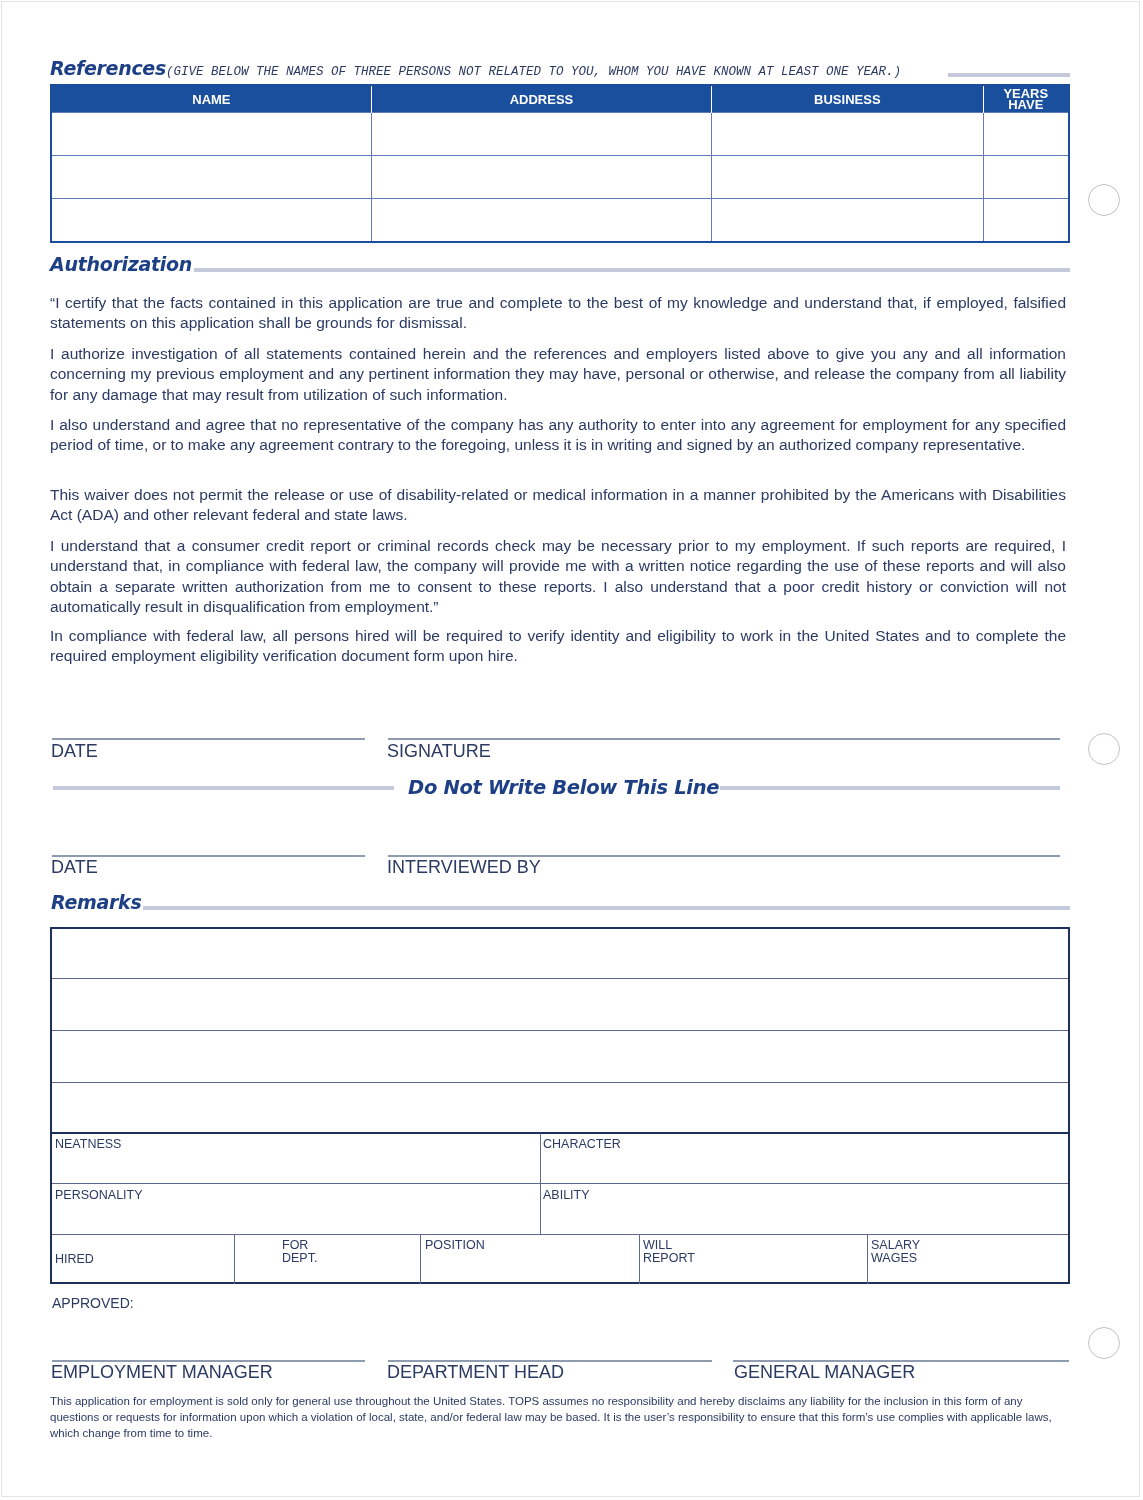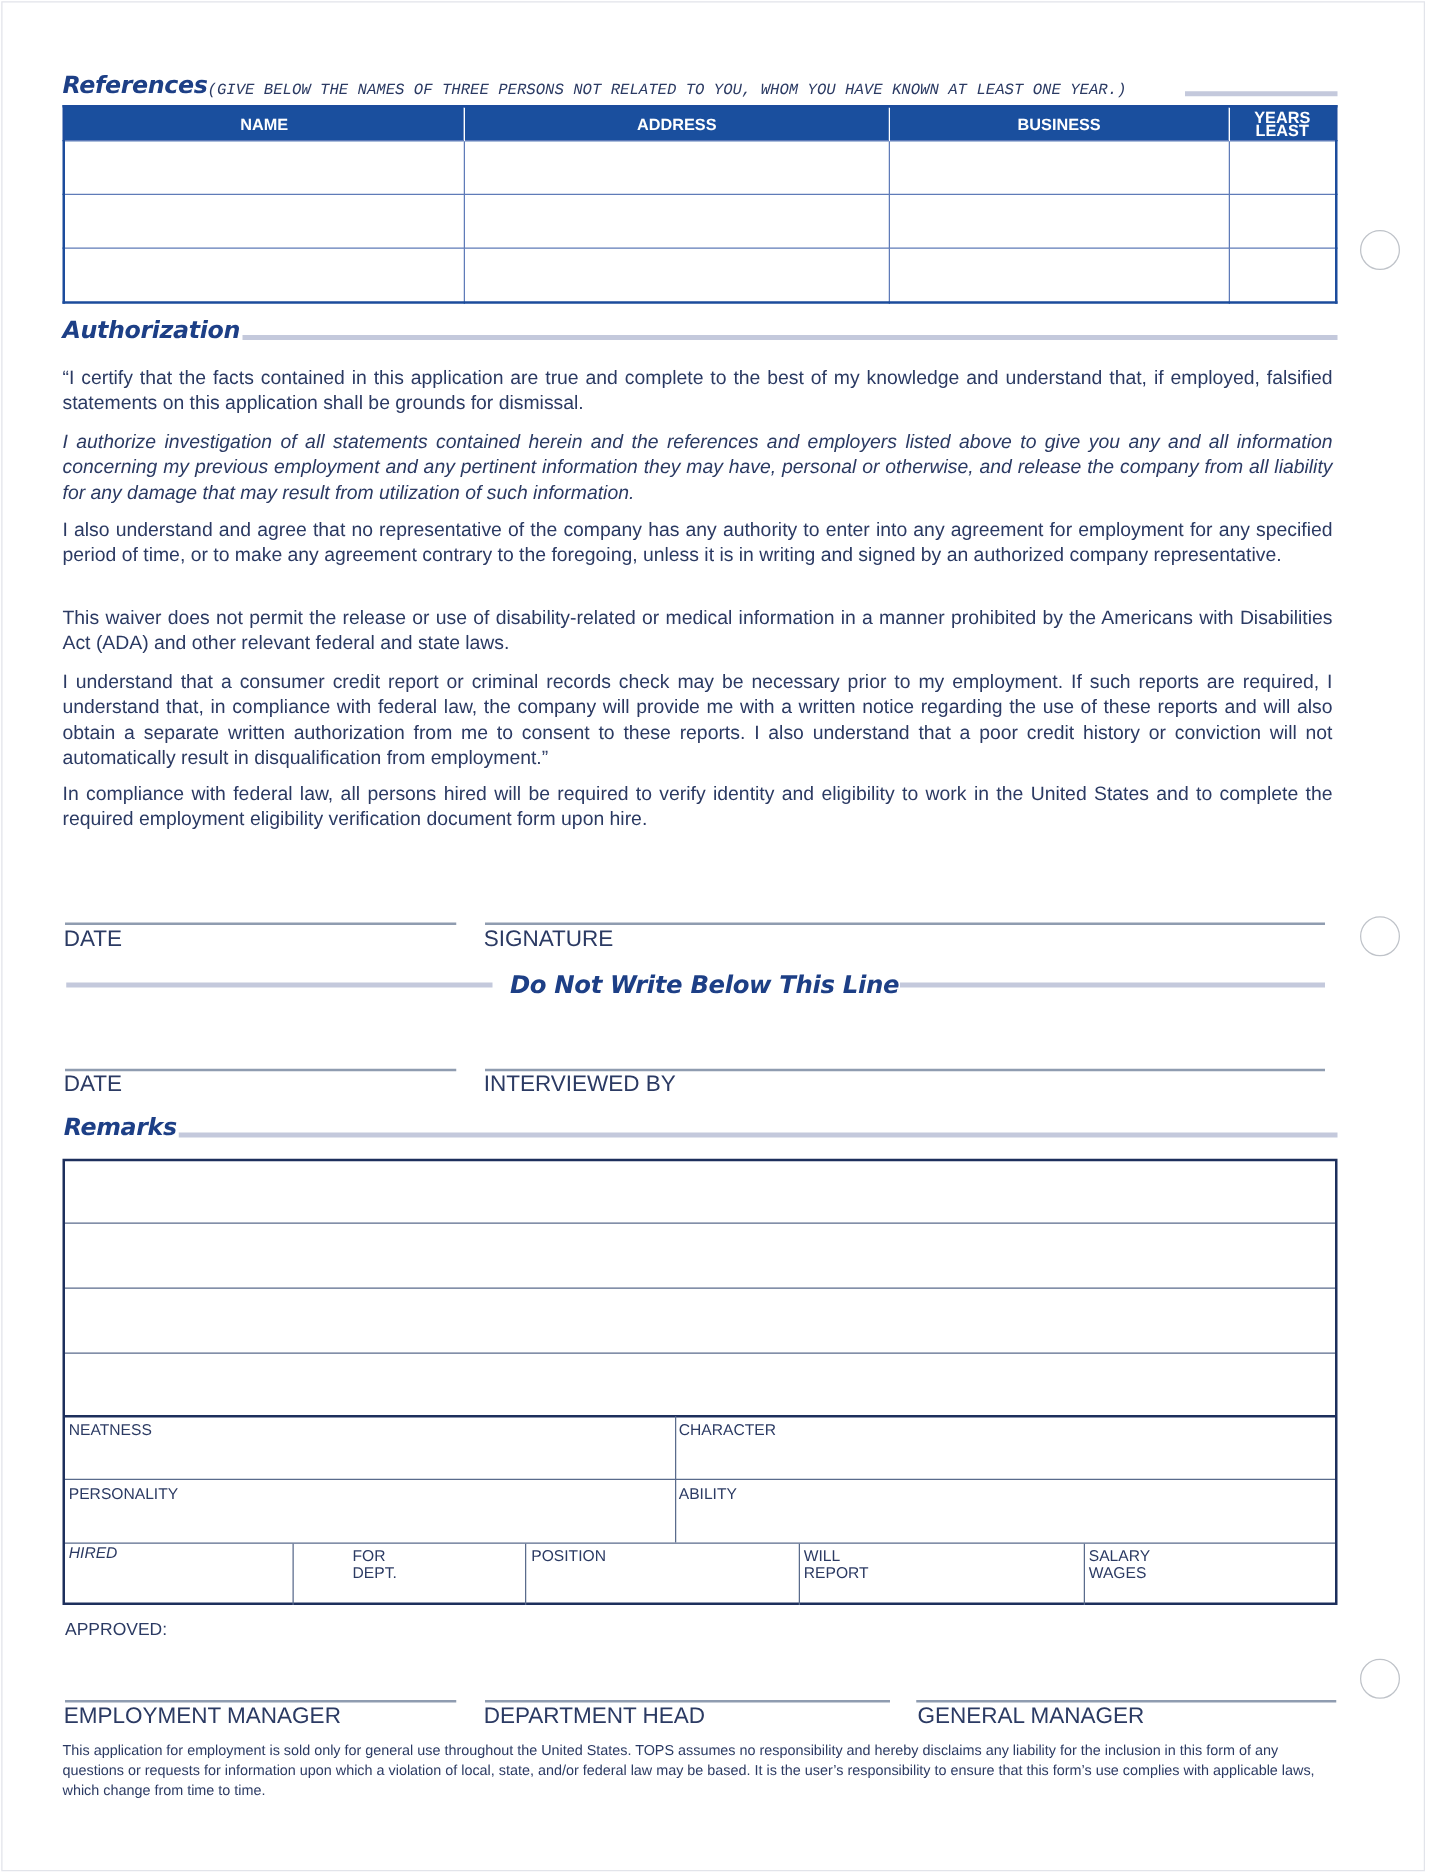--- a/index.html
+++ b/index.html
@@ -53,21 +53,21 @@
       <col style="width:272px">
       <col style="width:86px">
   </colgroup>
   <thead>
     <tr>
       <th>NAME</th>
       <th>ADDRESS</th>
       <th>BUSINESS</th>
       <th>
         <span>YEARS</span><br>
-        <span>LEAST</span>
+        <span>HAVE</span>
       </th>
     </tr>
   </thead>
   <tbody>
     <tr>
       <td></td>
       <td></td>
       <td></td>
       <td></td>
     </tr>
@@ -83,21 +83,21 @@
       <td></td>
       <td></td>
     </tr>
   </tbody>
 </table>
 
 <div class="abs section-title" style="left:50px; top:253px;">Authorization</div>
 <div class="rule-light" style="left:194px; top:268px; width:876px;"></div>
 
 <p class="para" style="top:293px;">“I certify that the facts contained in this application are true and complete to the best of my knowledge and understand that, if employed, falsified statements on this application shall be grounds for dismissal.</p>
-<p class="para" style="top:344px;font-style:italic;">I authorize investigation of all statements contained herein and the references and employers listed above to give you any and all information concerning my previous employment and any pertinent information they may have, personal or otherwise, and release the company from all liability for any damage that may result from utilization of such information.</p>
+<p class="para" style="top:344px;">I authorize investigation of all statements contained herein and the references and employers listed above to give you any and all information concerning my previous employment and any pertinent information they may have, personal or otherwise, and release the company from all liability for any damage that may result from utilization of such information.</p>
 <p class="para" style="top:415px;">I also understand and agree that no representative of the company has any authority to enter into any agreement for employment for any specified period of time, or to make any agreement contrary to the foregoing, unless it is in writing and signed by an authorized company representative.</p>
 <p class="para" style="top:485px;">This waiver does not permit the release or use of disability-related or medical information in a manner prohibited by the Americans with Disabilities Act (ADA) and other relevant federal and state laws.</p>
 <p class="para" style="top:536px;">I understand that a consumer credit report or criminal records check may be necessary prior to my employment. If such reports are required,  I understand that, in compliance with federal law, the company will provide me with a written notice regarding the use of these reports and will also obtain a separate written authorization from me to consent to these reports. I also understand that a poor credit history or conviction will not automatically result in disqualification from employment.”</p>
 <p class="para" style="top:626px;">In compliance with federal law, all persons hired will be required to verify identity and eligibility to work in the United States and to complete the required employment eligibility verification document form upon hire.</p>
 
 <div class="sig-line" style="left:52px; top:738px; width:313px;"></div>
 <div class="sig-label" style="left:51px; top:741px;">DATE</div>
 <div class="sig-line" style="left:388px; top:738px; width:672px;"></div>
 <div class="sig-label" style="left:387px; top:741px;">SIGNATURE</div>
 
@@ -134,21 +134,21 @@
   <div class="abs" style="left:0; top:256px; width:488px; height:49px;">
     <div class="cell-label" style="left:3px; top:4px;">PERSONALITY</div>
   </div>
   <div class="abs" style="left:490px; top:256px; width:528px; height:49px;padding-left:16px;">
     <div class="cell-label" style="left:1px; top:4px;">ABILITY</div>
   </div>
   <div class="vline" style="left:488px; top:204px; height:101px;"></div>
   <div class="hline" style="top:305px;"></div>
 
   <div class="abs" style="left:0; top:307px; width:182px; height:48px;">
-    <div class="cell-label" style="left:3px; top:0;font-style:italic;">HIRED</div>
+    <div class="cell-label" style="left:3px; top:17px;">HIRED</div>
   </div>
   <div class="vline" style="left:182px; top:306px; height:49px;"></div>
   <div class="abs" style="left:184px; top:307px; width:184px; height:48px;">
     <div class="cell-label" style="left:2px; top:3px;margin-left:44px;">FOR
 DEPT.</div>
   </div>
   <div class="vline" style="left:368px; top:306px; height:49px;"></div>
   <div class="abs" style="left:370px; top:307px; width:216px; height:48px;">
     <div class="cell-label" style="left:3px; top:3px;">POSITION</div>
   </div>

